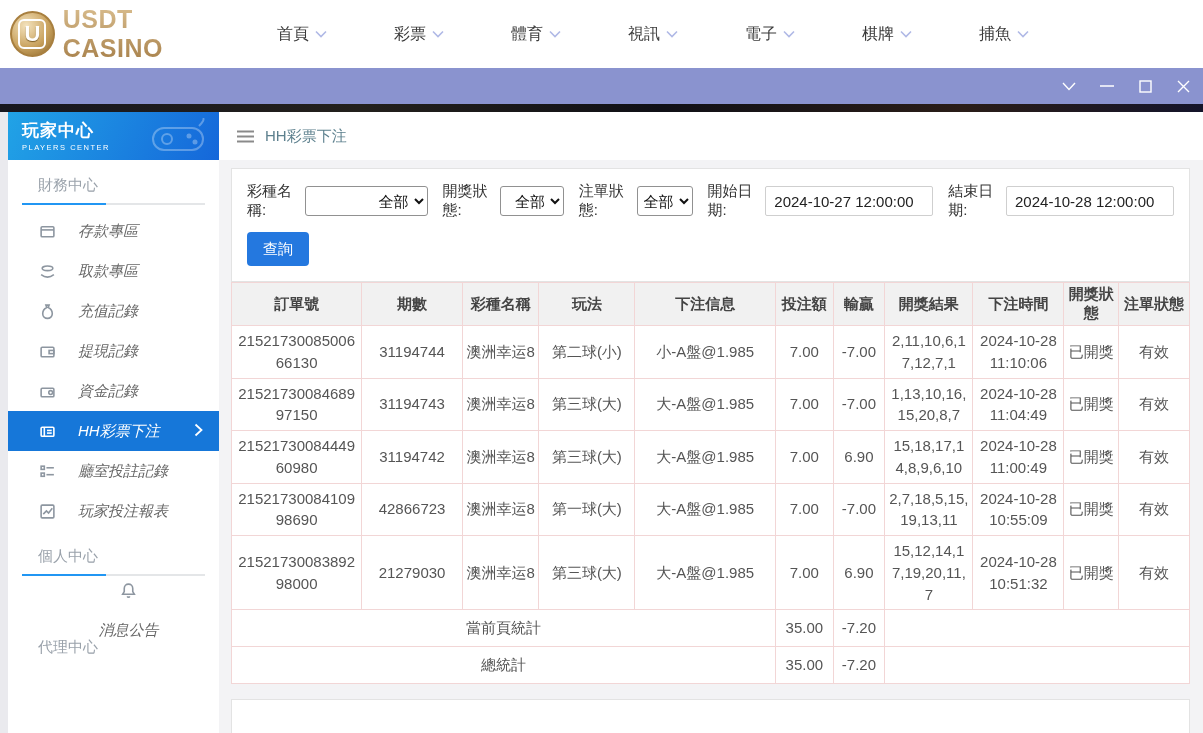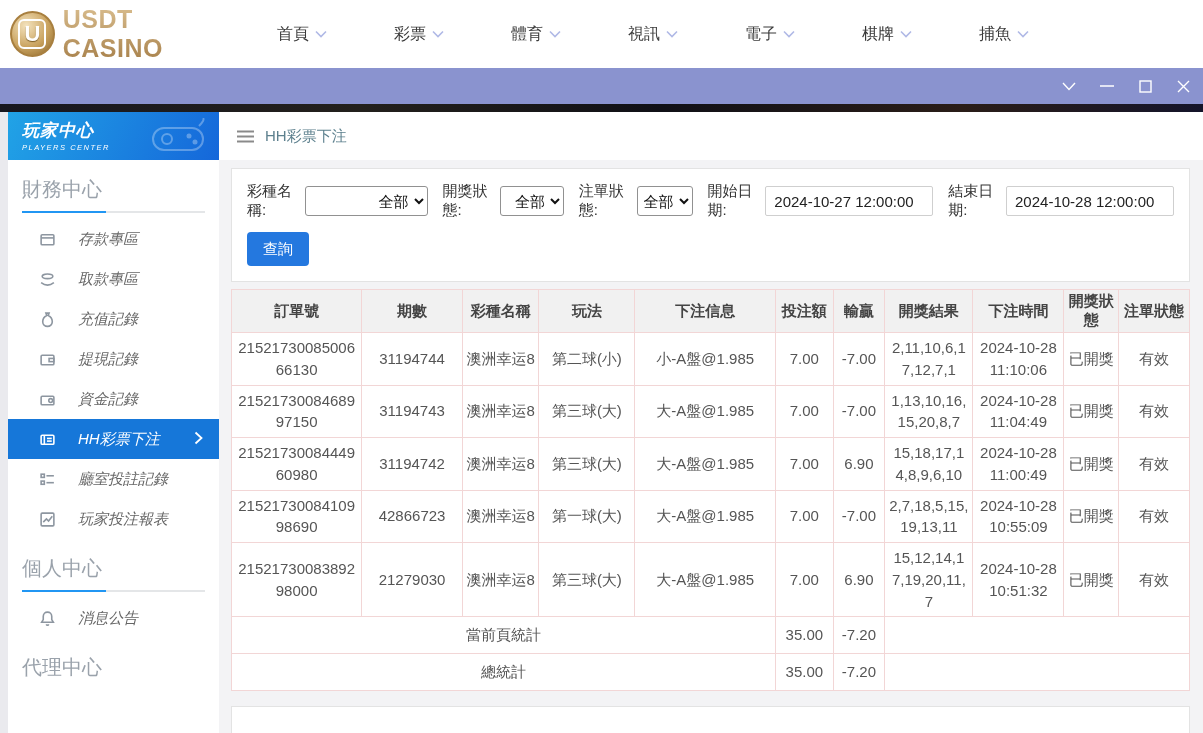--- a/index.html
+++ b/index.html
@@ -37,25 +37,25 @@
   .darkstrip{ height:8px;
     background:linear-gradient(90deg,#17171f,#23201c 30%,#101016 55%,#2a1d18 80%,#14142a); }
 
   
   .content{ display:flex; height:621px; }
   .gutter{ width:8px; background:#eaeaee; }
 
   
   .sidebar{ width:211px; background:#fff; flex-shrink:0; overflow:hidden; }
   .side-head{ height:48px; background:linear-gradient(115deg,var(--side1),var(--side2));
-    color:#fff; padding:7px 0 0 14px; position:relative;font-style:italic; }
+    color:#fff; padding:7px 0 0 14px; position:relative; }
   .side-title{ font-size:17px; font-weight:bold; letter-spacing:1px; }
   .side-sub{ font-size:7.5px; letter-spacing:1.5px; margin-top:1px; }
   .side-head svg.pad{ position:absolute; right:10px; top:6px; opacity:.30; }
-  .side-section-label{ font-size:20px; color:#9aa2ab; padding:16px 14px 8px; }
+  .side-section-label{ font-size:15px; color:#9aa2ab; padding:16px 30px 8px; }
   .side-underline{ height:2px; margin:0 14px 6px;
     background:linear-gradient(to right,#2196f3 0 84px,#e4e6e8 84px); }
   .side-item{ height:40px; display:flex; align-items:center; padding-left:30px; gap:22px;
     font-size:15px; color:#666; cursor:pointer; position:relative;font-style:italic; }
   .side-item .ic{ width:18px; display:flex; justify-content:center; }
   .side-item.active{ background:var(--active); color:#fff; }
   .side-item.active .arrow{ position:absolute; right:16px; top:12px; }
 
   
   .main{ flex:1; background:#f3f3f5; overflow:hidden; }
@@ -68,21 +68,21 @@
   .filter-row{ display:flex; align-items:center; gap:5px; font-size:15px; color:#333; flex-wrap:nowrap; }
   .filter-row .gap{ width:6px; }
   select{ height:30px; border:1px solid #919191; border-radius:3px; background:#fff;
     font-size:15px; color:#111; padding:0 2px; font-family:inherit;text-align:right; }
   .sel-lottery{ width:148px; } .sel-draw{ width:76px; } .sel-order{ width:60px; }
   .date-input{ width:168px; height:30px; border:1px solid #cfcfcf; border-radius:2px;
     font-size:15px; color:#222; padding:0 8px; font-family:inherit; }
   .btn-search{ margin-top:12px; width:62px; height:34px; background:var(--accent); color:#fff;
     border:none; border-radius:4px; font-size:15px; cursor:pointer; font-family:inherit; }
 
-  .table-wrap{ margin-top:7px; }
+  .table-wrap{ }
   table{ width:100%; border-collapse:collapse; background:#fff; table-layout:fixed; }
   th,td{ border:1px solid var(--tborder); text-align:center; font-size:15px; }
   th{ background:#f1f1f1; color:#444; font-weight:bold; height:40px; padding:2px; }
   td{ color:#555; padding:4px 3px; word-break:break-all; line-height:1.45; }
   tr.datarow{ height:39px; }
   tr.sumrow{ height:37px; }
   tr.sumrow td{ word-break:keep-all; }
 
   .pagebar{ margin-top:15px; height:56px; display:flex; align-items:center;
     justify-content:space-between; padding:0 16px; }
@@ -273,21 +273,21 @@
           <span class="ic" style="color:#8d96a0">
             <svg width="17" height="17" viewBox="0 0 16 16">
               <rect x="2" y="2" width="12" height="12" rx="1" fill="none" stroke="currentColor" stroke-width="1.5"></rect>
               <polyline points="4,10.5 7,7.5 9,9.5 12.5,5" fill="none" stroke="currentColor" stroke-width="1.5"></polyline>
             </svg>
           </span>
           <span class="side-lbl">玩家投注報表</span>
         </div>
         <div class="side-section-label">個人中心</div>
         <div class="side-underline"></div>
-        <div class="side-item" style="color: rgb(102, 102, 102);">
+        <div class="side-item" style="color: rgb(102, 102, 102); flex-direction: column;">
           <span class="ic" style="color:#8d96a0">
             <svg width="17" height="17" viewBox="0 0 16 16">
               <path d="M8 2 a4 4 0 0 1 4 4 v3 l1.5 2.5 h-11 l1.5 -2.5 v-3 a4 4 0 0 1 4 -4 z" fill="none" stroke="currentColor" stroke-width="1.5"></path>
               <path d="M6.8 13.5 a1.3 1.3 0 0 0 2.4 0" fill="none" stroke="currentColor" stroke-width="1.5"></path>
             </svg>
           </span>
           <span class="side-lbl">消息公告</span>
         </div>
         <div class="side-section-label">代理中心</div>
       </div>

